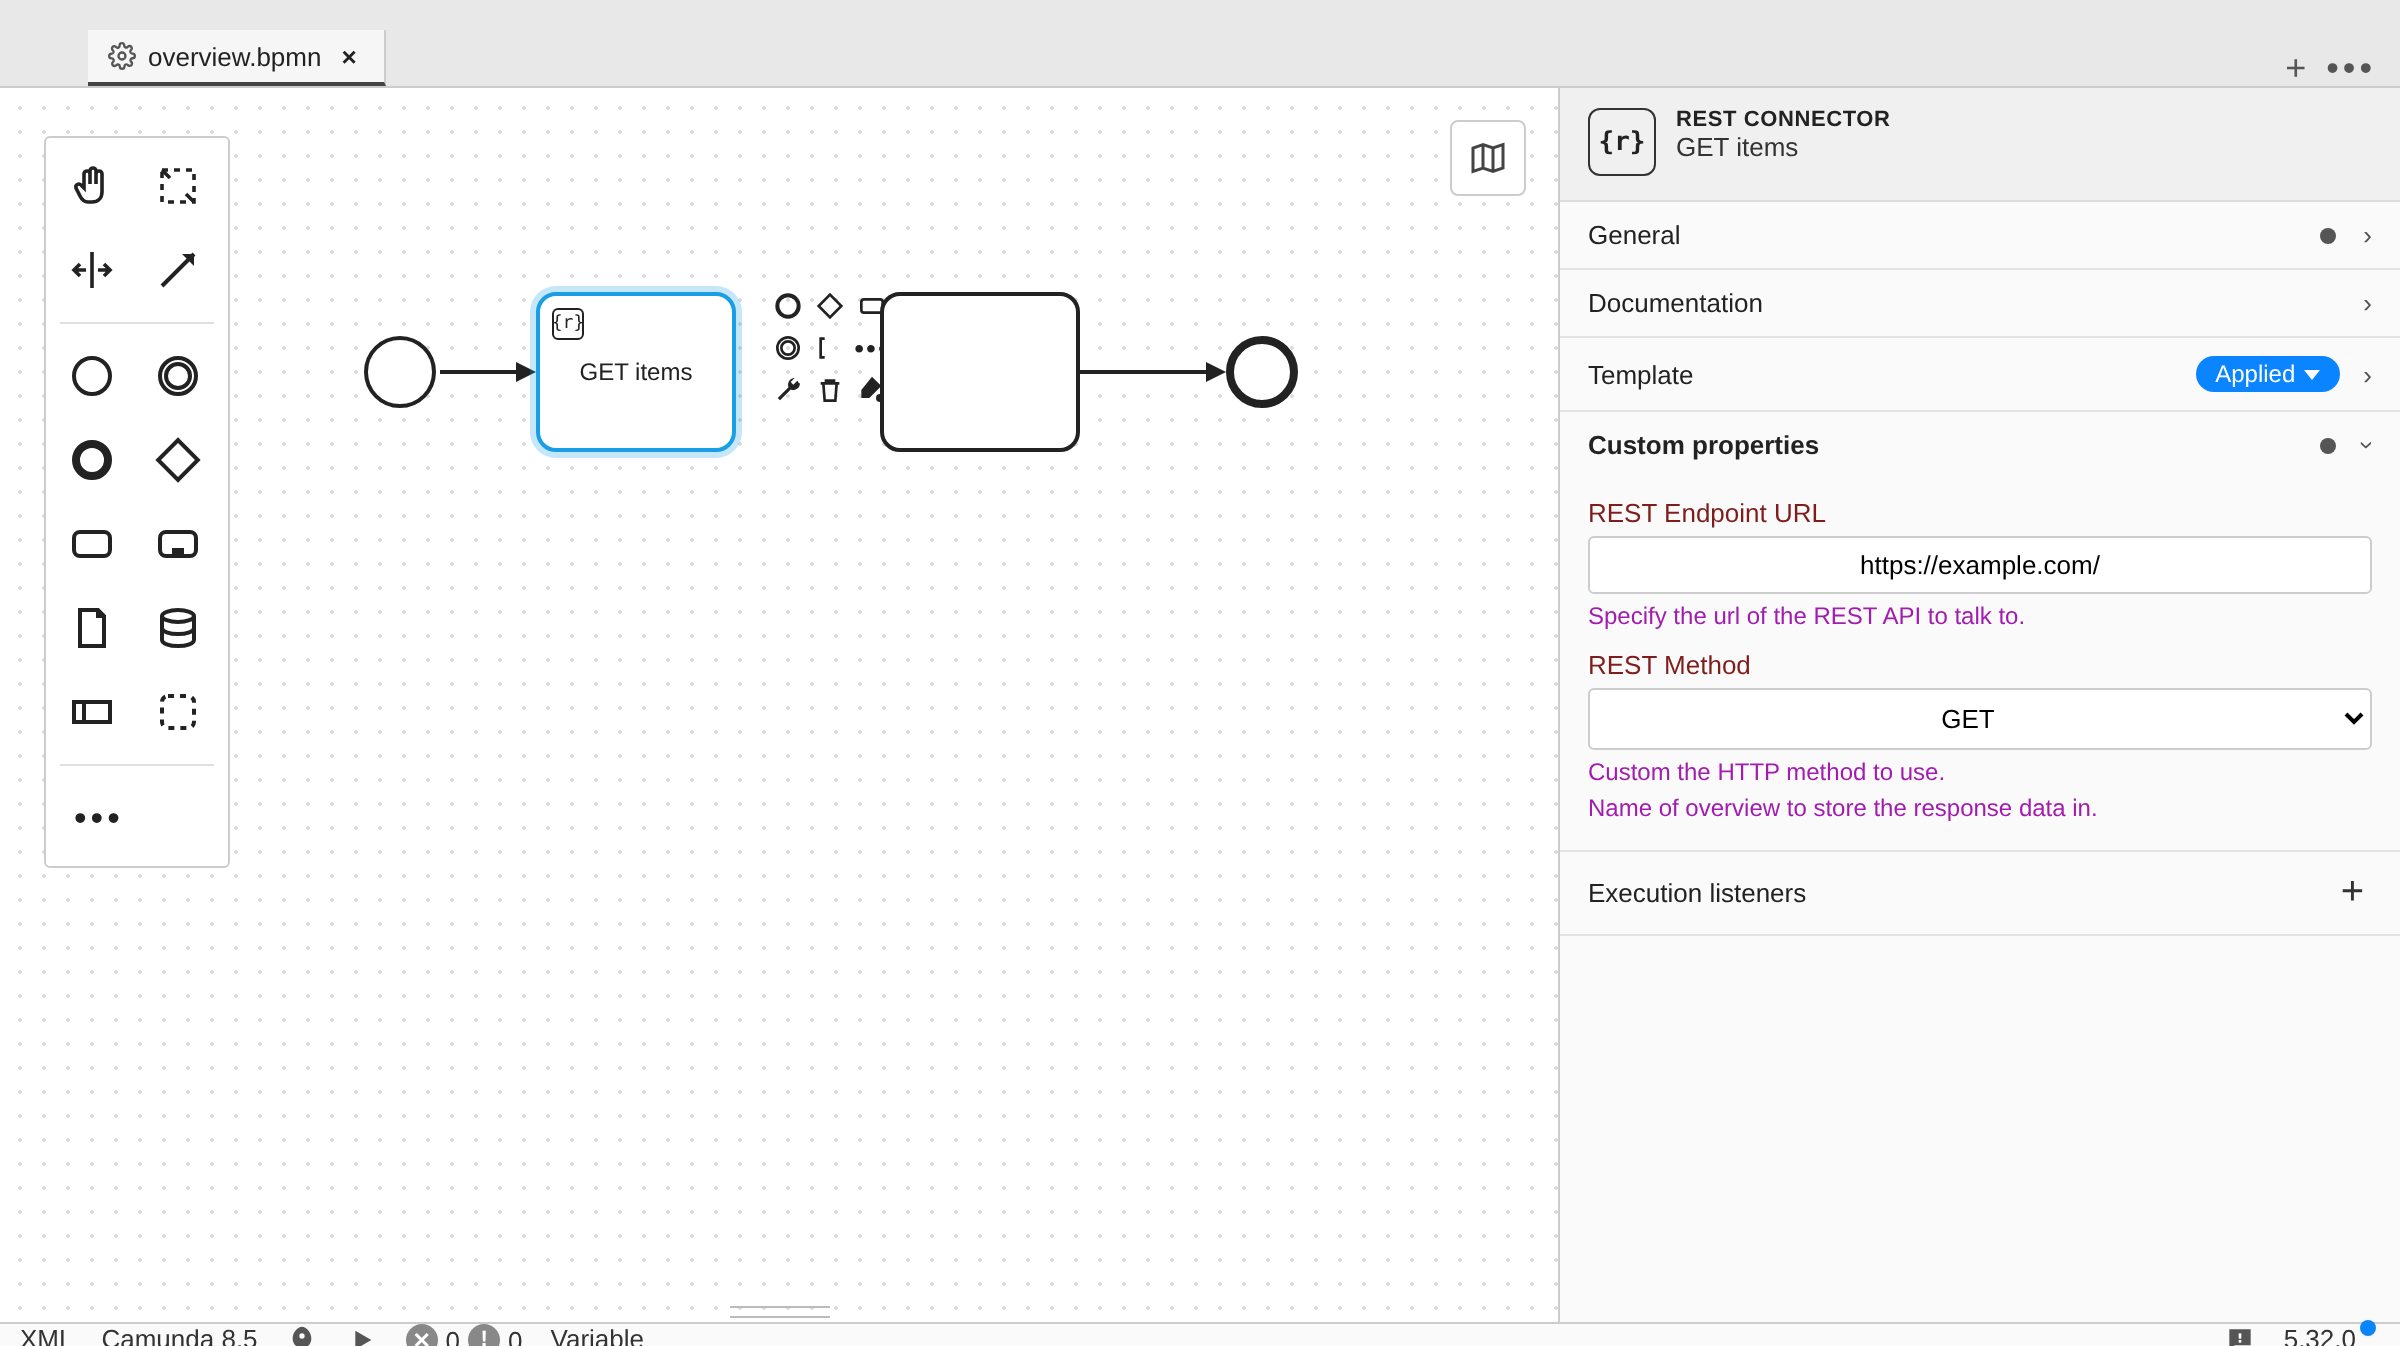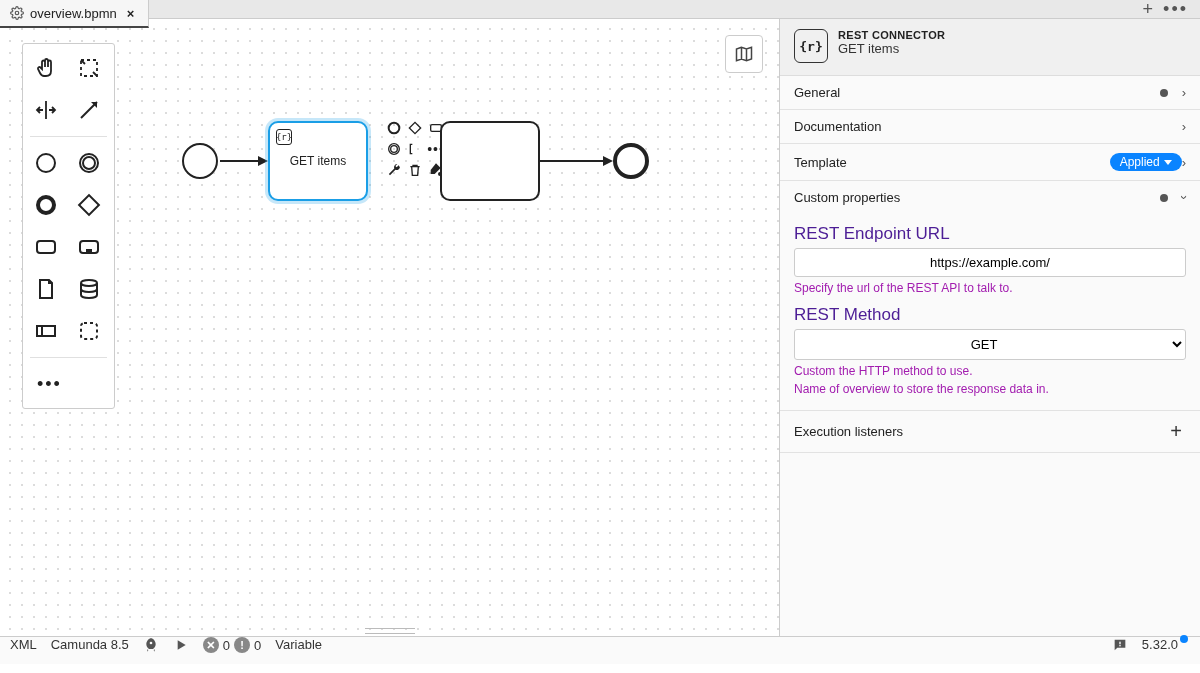--- a/index.html
+++ b/index.html
@@ -1,18 +1,18 @@
 <!DOCTYPE html>
 <html><head>
 <meta charset="utf-8">
 <style>
   * { box-sizing: border-box; margin: 0; padding: 0; }
   html, body { width: 1200px; height: 673px; font-family: Arial, Helvetica, sans-serif; font-size: 13px; color: #222; overflow: hidden; background: #fff; }
   
-  .tabbar { height: 19px; background: #e8e8e8; border-bottom: 1px solid #ccc; display: flex; align-items: flex-start; }
+  .tabbar { height: 44px; background: #e8e8e8; border-bottom: 1px solid #ccc; display: flex; align-items: flex-end; padding-left: 44px; }
   .tab { display: flex; align-items: center; gap: 6px; padding: 0 10px; background: #f6f6f6; border-right: 1px solid #ccc; border-bottom: 2px solid #444; position: relative; height: 28px; }
   .tab .gear { width: 14px; height: 14px; }
   .tab-close { cursor: pointer; font-weight: bold; padding: 0 4px; }
   .tabbar-spacer { flex: 1; }
   .tabbar-actions { display: flex; align-items: center; gap: 10px; padding: 0 12px; color: #555; }
   .tabbar-actions span { cursor: pointer; font-size: 18px; line-height: 1; }
   
   .main { display: flex; height: 617px; }
   .canvas-wrap { flex: 1; position: relative; background-image: radial-gradient(circle, #dcdcdc 1px, transparent 1px); background-size: 12px 12px; background-position: 4px 4px; border-right: 1px solid #ccc; }
   .palette { position: absolute; left: 22px; top: 24px; width: 93px; background: #fff; border: 1px solid #ccc; border-radius: 3px; padding: 6px 4px; display: grid; grid-template-columns: 1fr 1fr; gap: 6px 2px; }
@@ -41,25 +41,25 @@
   .props { width: 420px; display: flex; flex-direction: column; background: #fafafa; font-size: 13px; }
   .props-header { display: flex; gap: 10px; padding: 10px 14px 12px 14px; border-bottom: 1px solid #ddd; background:#f0f0f0;}
   .props-header-icon { width: 34px; height: 34px; border: 1.5px solid #333; border-radius: 6px; display:flex; align-items:center; justify-content:center; font-family: monospace; font-weight:bold; font-size:13px;}
   .props-header-text .sup { font-size: 11px; font-weight: bold; letter-spacing: 0.3px; }
   .props-header-text .sub { font-size: 13px; color: #333; }
   .acc-item { border-bottom: 1px solid #e2e2e2; }
   .acc-head { display: flex; align-items: center; padding: 9px 14px; cursor: pointer; background:#fafafa;}
   .acc-head .title { flex: 1; }
   .acc-head .dot { width: 8px; height: 8px; background: #555; border-radius: 50%; margin-right: 14px; }
   .acc-head .chev { color: #555; }
-  .acc-head.strong .title { font-weight: normal; }
-  .badge { background: #0a84ff; color: #fff; padding: 2px 10px; border-radius: 11px; font-size: 12px; display:inline-flex; align-items:center; gap:4px; }
+  .acc-head.strong .title { font-weight: bold; }
+  .badge { background: #0a84ff; color: #fff; padding: 2px 10px; border-radius: 11px; font-size: 12px; display:inline-flex; align-items:center; gap:4px; margin-right: 12px;}
   .badge::after { content:''; display:inline-block; width:0;height:0;border-left:4px solid transparent;border-right:4px solid transparent;border-top:5px solid #fff;}
   .acc-body { padding: 4px 14px 14px 14px; display: flex; flex-direction: column; gap: 4px; background:#fafafa;}
-  .field-label { font-size: 17px; color: #4c1d95; margin-top: 6px; }
+  .field-label { font-size: 13px; color: #7f1d1d; margin-top: 6px; }
   .field-input, .field-select { width: 100%; padding: 6px 8px; border: 1px solid #ccc; border-radius: 3px; font-size: 13px; background:#fff;text-align:center;}
   .field-hint { font-size: 12px; color: #a21caf; }
   .acc-plus { font-size: 20px; color: #333; padding-right:4px;}
   
   .statusbar { height: 28px; border-top: 1px solid #ccc; background: #fafafa; display: flex; align-items: flex-start; padding: 0 10px; gap: 14px; font-size: 13px; color: #333; }
   .statusbar .spacer { flex: 1; }
   .statusbar .sb-item { display: flex; align-items: center; gap: 4px; cursor: pointer; }
   .statusbar svg { width: 16px; height: 16px; }
   .sb-badge { display:inline-flex; align-items:center; justify-content:center; width:16px;height:16px;border-radius:50%; background:#888; color:#fff; font-size:11px; font-weight:bold;}
   .ver-dot { width:8px;height:8px;border-radius:50%;background:#0a84ff; position:relative; top:-6px; left:-2px;}

